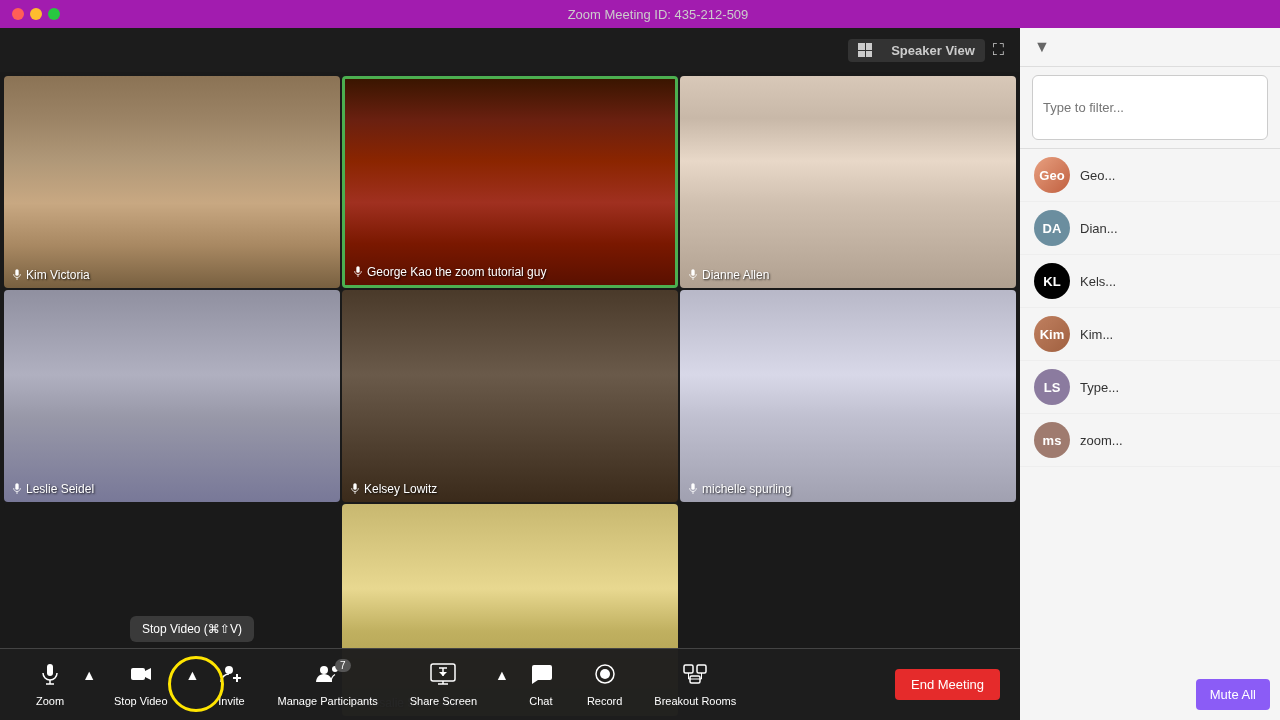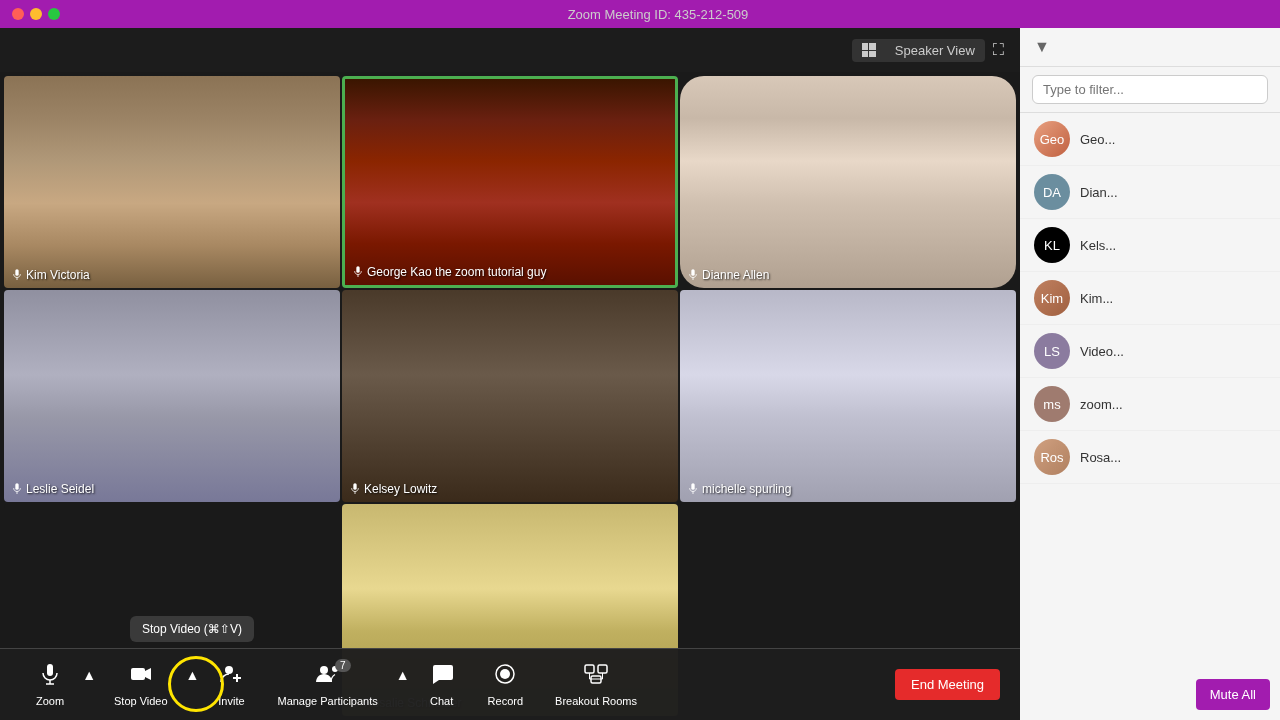--- a/index.html
+++ b/index.html
@@ -71,20 +71,21 @@
       display: flex;
       align-items: center;
       gap: 19px;
       color: #ccc;
       font-size: 13px;
       cursor: pointer;
       background: rgba(255,255,255,0.1);
       border: none;
       border-radius: 4px;
       padding: 4px 10px;
+      font-weight: bold;
     }
     .grid-icons {
       display: grid;
       grid-template-columns: 1fr 1fr;
       gap: 1px;
       width: 14px;
       height: 14px;
     }
     .grid-icons span {
       background: #ccc;
@@ -115,21 +116,21 @@
       border-radius: 4px;
     }
 
     .video-cell.active-speaker {
       border: 3px solid #4CAF50;
     }
 
     
     .bg-kim { background: linear-gradient(135deg, #8B7355 0%, #a0845c 30%, #c8a882 50%, #7a6245 70%, #6b5a3e 100%); }
     .bg-george { background: linear-gradient(135deg, #8B2500 0%, #a03020 30%, #c04040 50%, #7a2010 70%, #5a1800 100%); }
-    .bg-dianne { background: linear-gradient(135deg, #c8b8a8 0%, #b8a898 30%, #d8c8b8 50%, #e8d8c8 70%, #a89888 100%); border-radius: 24px; }
+    .bg-dianne { background: linear-gradient(135deg, #c8b8a8 0%, #b8a898 30%, #d8c8b8 50%, #e8d8c8 70%, #a89888 100%); }
     .bg-leslie { background: linear-gradient(135deg, #8B8B9B 0%, #9B9BAB 30%, #b8b8c8 50%, #7a7a8a 70%, #6a6a7a 100%); }
     .bg-kelsey { background: linear-gradient(135deg, #5a4a3a 0%, #6a5a4a 30%, #7a6a5a 50%, #4a3a2a 70%, #3a2a1a 100%); }
     .bg-michelle { background: linear-gradient(135deg, #a8a8b8 0%, #b8b8c8 30%, #c8c8d8 50%, #989898 70%, #888898 100%); }
     .bg-rosalie { background: linear-gradient(135deg, #d8c890 0%, #c8b880 30%, #e8d8a0 50%, #b8a870 70%, #a89860 100%); }
     .bg-empty { background: #1a1a1a; }
 
     .participant-label {
       position: absolute;
       bottom: 6px;
       left: 8px;
@@ -254,21 +255,21 @@
       padding: 10px 14px;
       border-bottom: 1px solid #ddd;
     }
 
     .sidebar-search {
       padding: 8px 12px;
       border-bottom: 1px solid #ddd;
     }
     .sidebar-search input {
       width: 100%;
-      padding: 6px 10px;
+      padding: 24px 10px;
       border: 1px solid #ccc;
       border-radius: 6px;
       font-size: 13px;
       background: #fff;
       color: #333;
     }
 
     .sidebar-list {
       flex: 1;
       overflow-y: auto;
@@ -283,21 +284,21 @@
     }
 
     .avatar {
       width: 36px;
       height: 36px;
       border-radius: 50%;
       display: flex;
       align-items: center;
       justify-content: center;
       font-size: 13px;
-      font-weight: 400;
+      font-weight: 700;
       color: #fff;
       flex-shrink: 0;
       text-align: right;
     }
 
     .avatar-george { background: linear-gradient(135deg, #e8a080, #c06040); }
     .avatar-da { background: #6B8E9F; }
     .avatar-kl { background: #000000; }
     .avatar-kim2 { background: linear-gradient(135deg, #c08060, #a06040); }
     .avatar-ls { background: #8B7B9F; }
@@ -307,21 +308,21 @@
     .sidebar-name {
       font-size: 13px;
       color: #333;
       font-weight: 400;
     }
 
     .mute-all-btn {
       position: absolute;
       bottom: 10px;
       right: 10px;
-      background: #a21caf;
+      background: #8b5cf6;
       color: #fff;
       border: none;
       border-radius: 4px;
       padding: 8px 14px;
       font-size: 13px;
       cursor: pointer;
     }
 
     .chevron-down {
       color: #666;
@@ -500,20 +501,33 @@
         <circle cx="9" cy="7" r="4" fill="white"></circle>
         <path d="M1 19c0-4.4 3.6-8 8-8s8 3.6 8 8" fill="white"></path>
         <circle cx="20" cy="6" r="3" fill="white"></circle>
         <path d="M16 19c0-3.3 1.7-6.2 4-7.6" stroke="white" stroke-width="1.2" fill="none"></path>
       </svg>
       <span style="position:absolute;top:-4px;right:-10px;background:#555;color:#fff;border-radius:8px;padding:1px 5px;font-size:10px;">7</span>
     </div>
     <span class="toolbar-label">Manage Participants</span>
   </div>
 
+  <div class="toolbar-btn">
+    <div class="toolbar-icon">
+      <svg width="26" height="22" viewBox="0 0 26 22" fill="none">
+        <rect x="1" y="1" width="24" height="17" rx="2" stroke="white" stroke-width="1.5" fill="none"></rect>
+        <polygon points="13,5 13,13 9,9 13,5" fill="white" transform="rotate(-90 13 9)"></polygon>
+        <line x1="13" y1="5" x2="13" y2="13" stroke="white" stroke-width="1.5"></line>
+        <line x1="9" y1="5" x2="17" y2="5" stroke="white" stroke-width="1.5"></line>
+        <path d="M8 21h10" stroke="white" stroke-width="1.5"></path>
+        <line x1="13" y1="18" x2="13" y2="21" stroke="white" stroke-width="1.5"></line>
+      </svg>
+    </div>
+    <span class="toolbar-label">Share Screen</span>
+  </div>
   <span class="chevron-btn">▲</span>
 
   <div class="toolbar-btn">
     <div class="toolbar-icon">
       <svg width="22" height="22" viewBox="0 0 22 22" fill="white">
         <path d="M2 2h18a2 2 0 0 1 2 2v11a2 2 0 0 1-2 2H8l-6 4V4a2 2 0 0 1 2-2z" fill="white"></path>
       </svg>
     </div>
     <span class="toolbar-label">Chat</span>
   </div>
@@ -574,26 +588,22 @@
     <div class="sidebar-item">
       <div class="avatar avatar-kl">KL</div>
       <span class="sidebar-name">Kels...</span>
     </div>
     <div class="sidebar-item">
       <div class="avatar avatar-kim2">Kim</div>
       <span class="sidebar-name">Kim...</span>
     </div>
     <div class="sidebar-item">
       <div class="avatar avatar-ls">LS</div>
-      <span class="sidebar-name">Video...</span>
+      <span class="sidebar-name">Type...</span>
     </div>
     <div class="sidebar-item">
       <div class="avatar avatar-ms">ms</div>
       <span class="sidebar-name">zoom...</span>
     </div>
-    <div class="sidebar-item">
-      <div class="avatar avatar-rosa">Ros</div>
-      <span class="sidebar-name">Rosa...</span>
-    </div>
   </div>
 
   <button class="mute-all-btn">Mute All</button>
 </div>
 
 </body></html>

